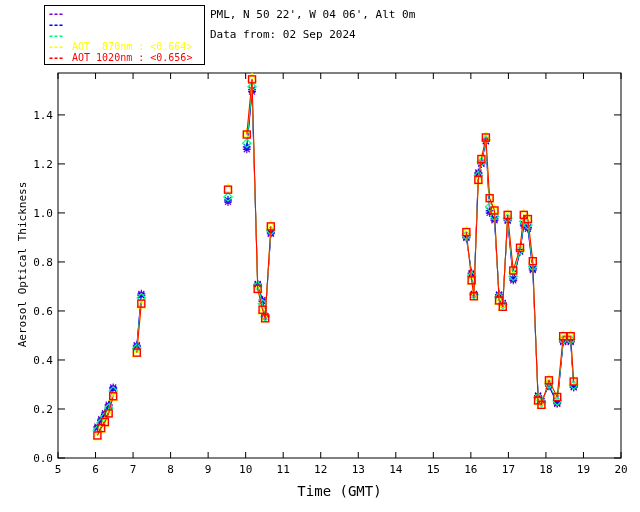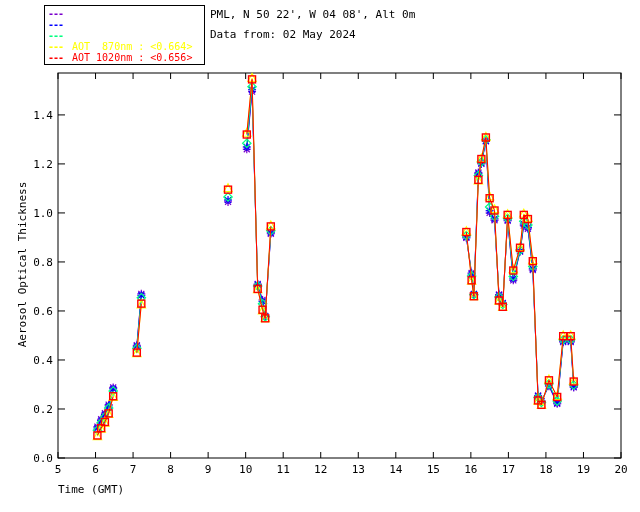--- a/index.html
+++ b/index.html
@@ -10,32 +10,32 @@
   .hdr{position:absolute;left:210px;font-size:11px;color:#000;white-space:pre;}
   .hdr1{top:8px;}
   .hdr2{top:28px;}
   .legend{
     position:absolute;left:44px;top:5px;width:161px;
     border:1px solid #000;background:#fff;padding:2px 3px 1px 3px;box-sizing:border-box;
   }
   .legrow{display:flex;align-items:center;height:11px;font-size:10px;white-space:pre;}
   .legdash{display:inline-block;width:24px;letter-spacing:-1px;font-weight:bold;}
   .leglabel{display:inline-block;}
-  .xlabel{position:absolute;left:58px;top:483px;width:563px;font-size:11px;color:#000;}
+  .xlabel{position:absolute;left:58px;top:483px;width:563px;text-align:center;font-size:14px;color:#000;}
   .ylabel{position:absolute;left:-128px;top:258px;width:300px;text-align:center;font-size:11px;color:#000;
           transform:rotate(-90deg);}
   svg text{font-family:"DejaVu Sans Mono","Liberation Mono",monospace;font-size:11px;fill:#000;}
 </style>
 </head>
 <body>
 
 <div class="screen">
 
-  <div class="hdr hdr1">PML, N 50 22', W 04 08', Alt 0m</div>
-  <div class="hdr hdr2">Data from: 02 May 2024</div>
+  <div class="hdr hdr1">PML, N 50 22', W 04 06', Alt 0m</div>
+  <div class="hdr hdr2">Data from: 02 Sep 2024</div>
 
   <div class="legend">
     <div class="legrow" style="color: rgb(122, 0, 204);">
       <span class="legdash">---</span>
     </div>
     <div class="legrow" style="color: rgb(0, 0, 255);">
       <span class="legdash">---</span>
     </div>
     <div class="legrow" style="color: rgb(0, 255, 128);">
       <span class="legdash">---</span>

